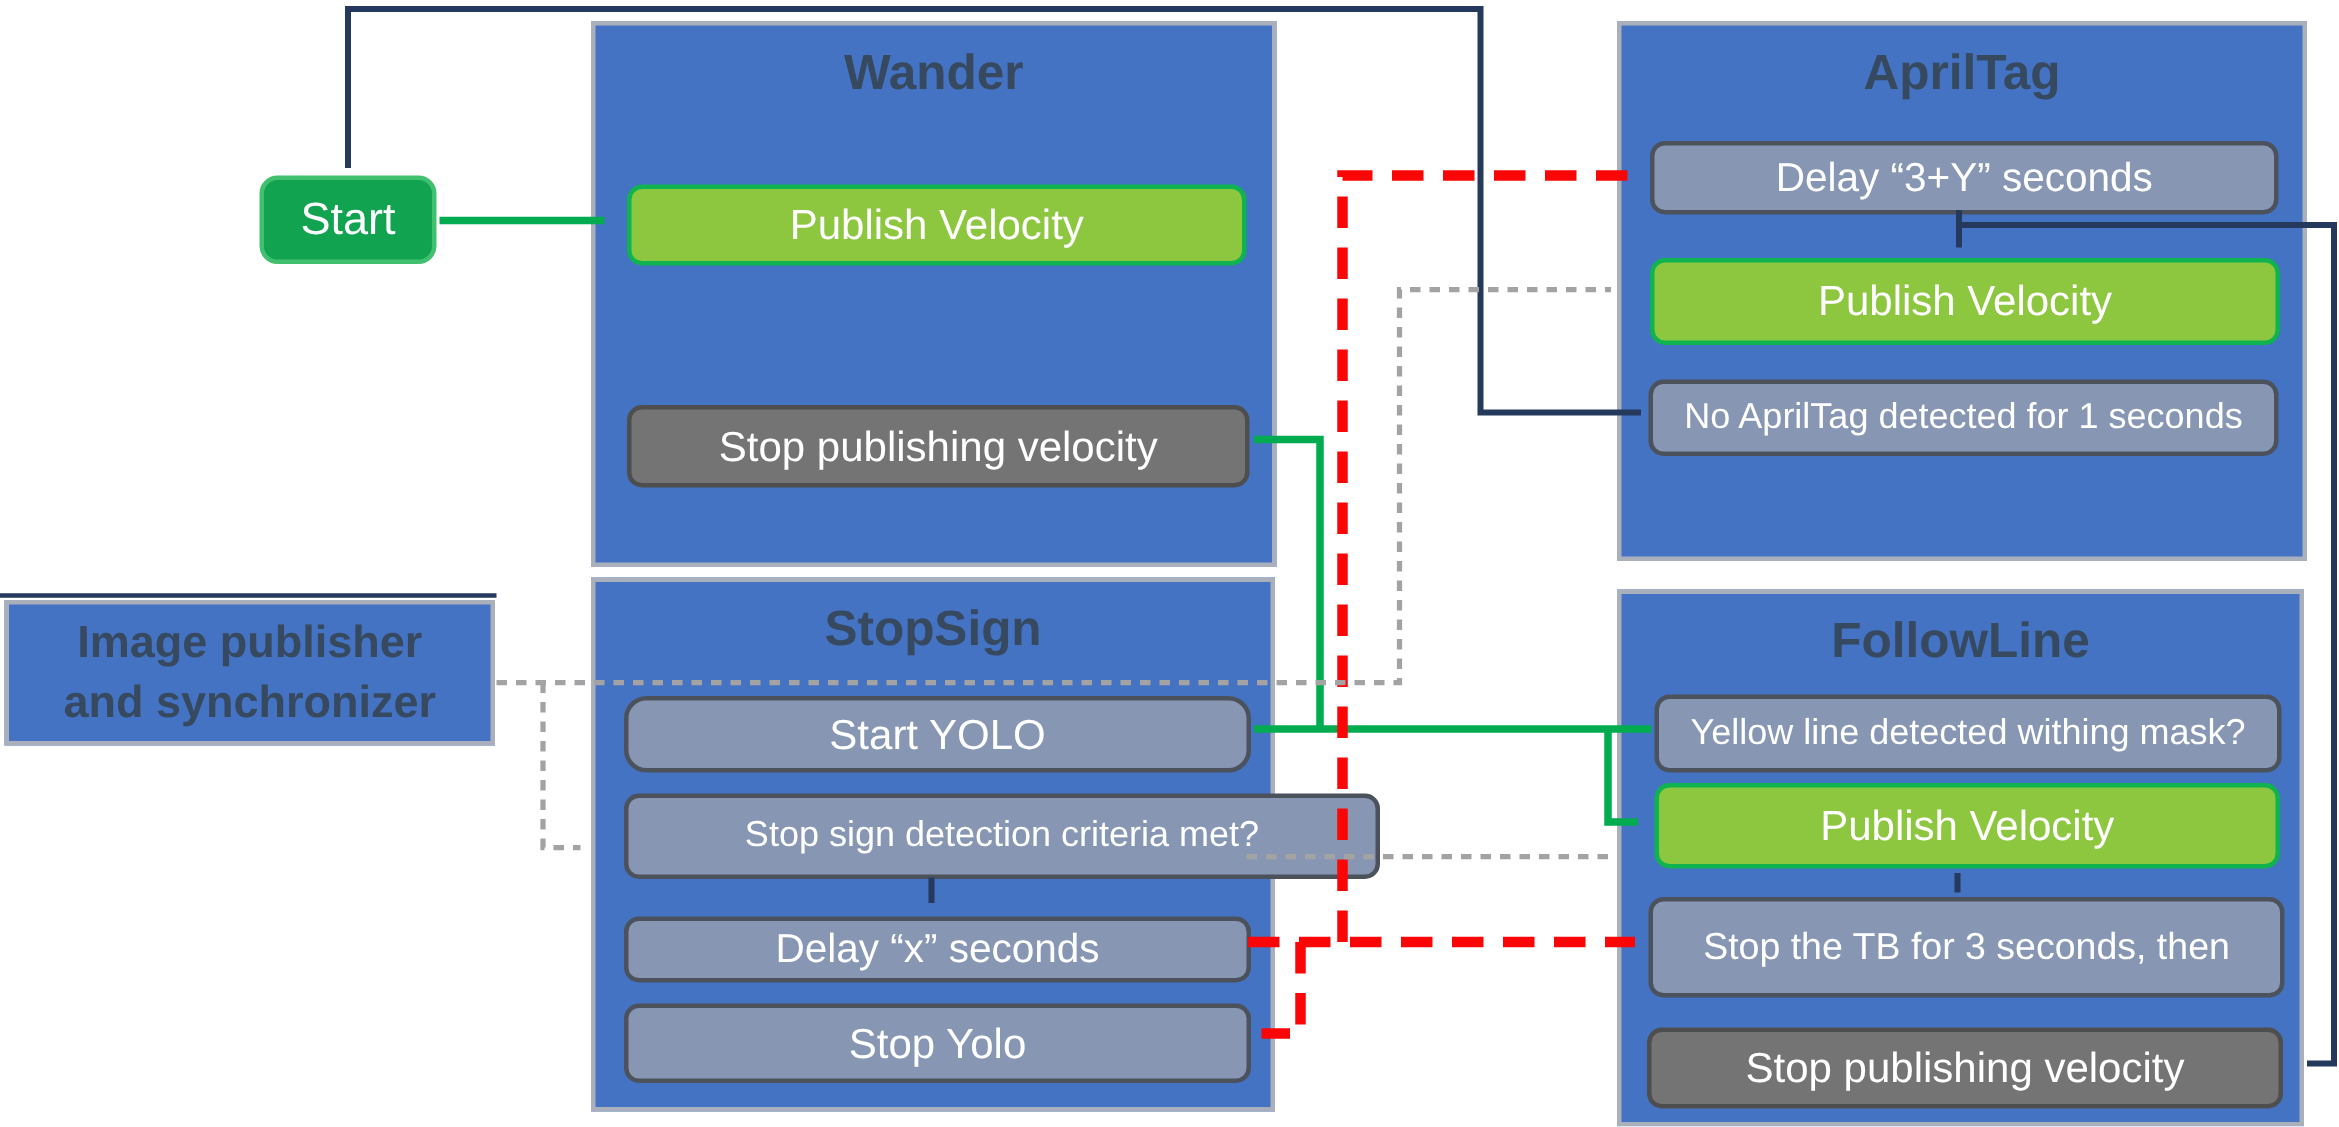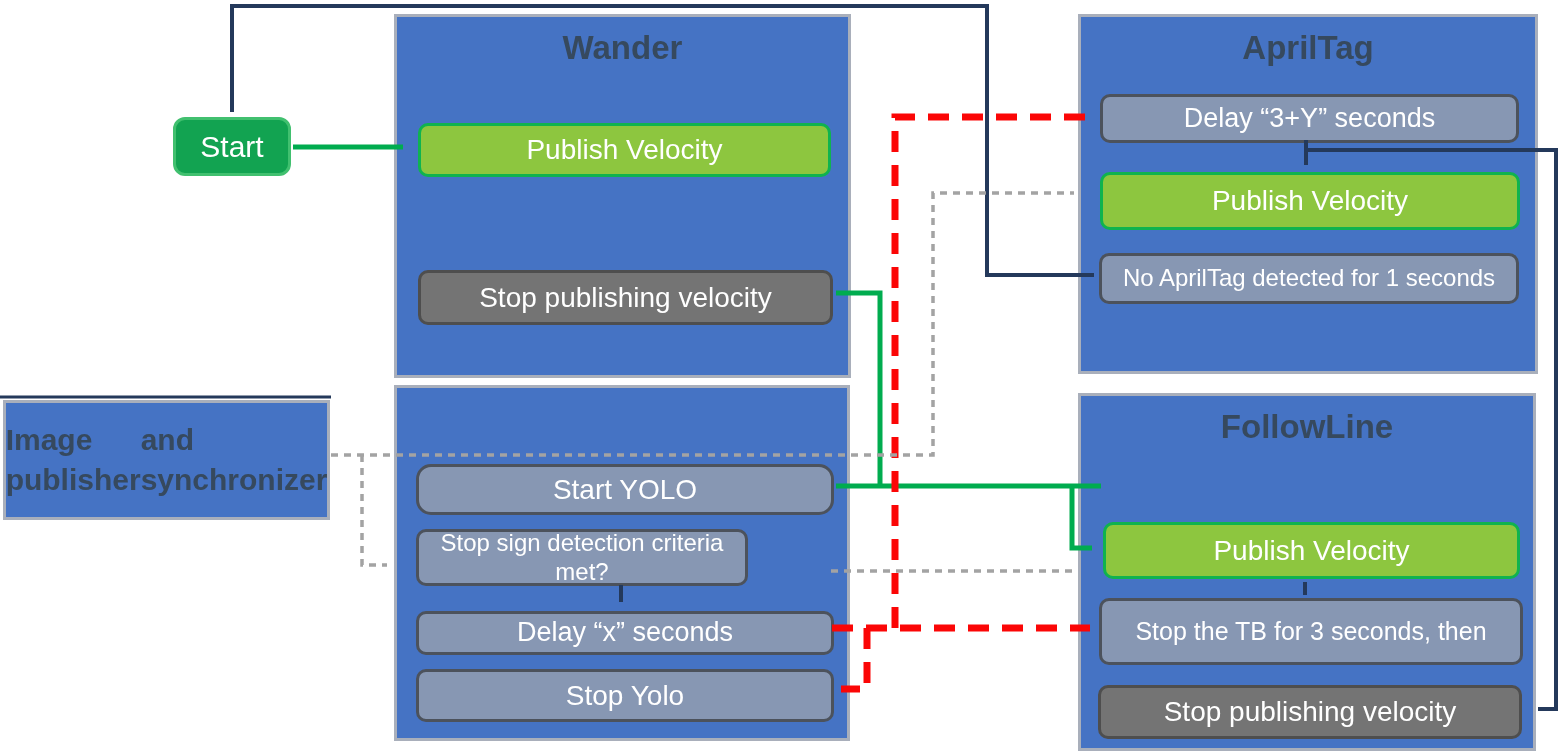--- a/index.html
+++ b/index.html
@@ -11,37 +11,37 @@
     position:absolute;background:var(--panel-blue);
     border:3px solid var(--panel-border);box-sizing:border-box;
   }
   .panel-title{
     position:absolute;top:12px;left:0;right:0;text-align:center;
     font-weight:bold;font-size:33px;color:var(--title-navy);
     letter-spacing:0;
   }
   .node{
     position:absolute;display:flex;align-items:center;justify-content:center;
-    text-align:center;color:#fff;box-sizing:border-box;border-radius:10px;
+    color:#fff;box-sizing:border-box;border-radius:10px;
     line-height:1.18;
   }
   .node.bluegray{background:var(--node-bluegray);border:3px solid var(--node-bluegray-border);}
   .node.green{background:var(--node-green);border:3px solid var(--node-green-border);}
   .node.darkgray{background:var(--node-darkgray);border:3px solid var(--node-darkgray-border);}
   .fs28{font-size:28px;} .fs27{font-size:27px;} .fs25{font-size:25px;} .fs24{font-size:24px;}
   #start-node{
     position:absolute;left:173px;top:117px;width:118px;height:59px;
     background:var(--start-green);border:3px solid var(--start-green-border);
     border-radius:12px;display:flex;align-items:center;justify-content:center;
     color:#fff;font-size:30px;box-sizing:border-box;
   }
   #imgpub{
-    position:absolute;left:3px;top:400px;width:327px;height:120px;
+    position:absolute;left:3px;top:400px;width:327px;height:97px;
     background:var(--panel-blue);border:3px solid var(--panel-border);
-    box-sizing:border-box;display:flex;flex-direction:row;
+    box-sizing:border-box;display:flex;flex-direction:column;
     align-items:center;justify-content:center;
     color:var(--title-navy);font-weight:bold;font-size:30px;line-height:1.33;
   }
   #overlay{position:absolute;left:0;top:0;pointer-events:none;}
   #overlay path{fill:none;}
   .st-navy{stroke:var(--line-navy);stroke-width:4px;}
   .st-navy3{stroke:var(--line-navy);stroke-width:3px;}
   .st-green{stroke:var(--line-green);stroke-width:5px;}
   .st-red{stroke:var(--line-red);stroke-width:7px;stroke-dasharray:21 13;}
   .st-gray{stroke:var(--line-gray);stroke-width:3.5px;stroke-dasharray:7 6;}
@@ -79,36 +79,40 @@
     </div>
     <div class="node green fs28" style="left:19px;top:155px;width:420px;height:58px;">
       <span>Publish Velocity</span>
     </div>
     <div class="node bluegray fs24" style="left:18px;top:236px;width:420px;height:51px;">
       <span>No AprilTag detected for 1 seconds</span>
     </div>
   </div>
 
   <div class="panel" style="left:394px;top:385px;width:456px;height:356px;">
+    <div class="panel-title">StopSign</div>
     <div class="node bluegray fs28" style="left:19px;top:76px;width:418px;height:51px;border-radius:15px;">
       <span>Start YOLO</span>
     </div>
-    <div class="node bluegray fs24" style="left:19px;top:141px;width:332px;height:57px;">
+    <div class="node bluegray fs24" style="left:19px;top:141px;width:504px;height:57px;">
       <span>Stop sign detection criteria met?</span>
     </div>
     <div class="node bluegray fs27" style="left:19px;top:223px;width:418px;height:44px;">
       <span>Delay “x” seconds</span>
     </div>
     <div class="node bluegray fs28" style="left:19px;top:281px;width:418px;height:53px;">
       <span>Stop Yolo</span>
     </div>
   </div>
 
   <div class="panel" style="left:1078px;top:393px;width:458px;height:358px;">
     <div class="panel-title">FollowLine</div>
+    <div class="node bluegray fs24" style="left:22px;top:67px;width:418px;height:52px;">
+      <span>Yellow line detected withing mask?</span>
+    </div>
     <div class="node green fs28" style="left:22px;top:126px;width:417px;height:57px;">
       <span>Publish Velocity</span>
     </div>
     <div class="node bluegray fs25" style="left:18px;top:202px;width:424px;height:67px;flex-direction:column;">
       <span>Stop the TB for 3 seconds, then</span>
     </div>
     <div class="node darkgray fs28" style="left:17px;top:289px;width:424px;height:54px;">
       <span>Stop publishing velocity</span>
     </div>
   </div>

